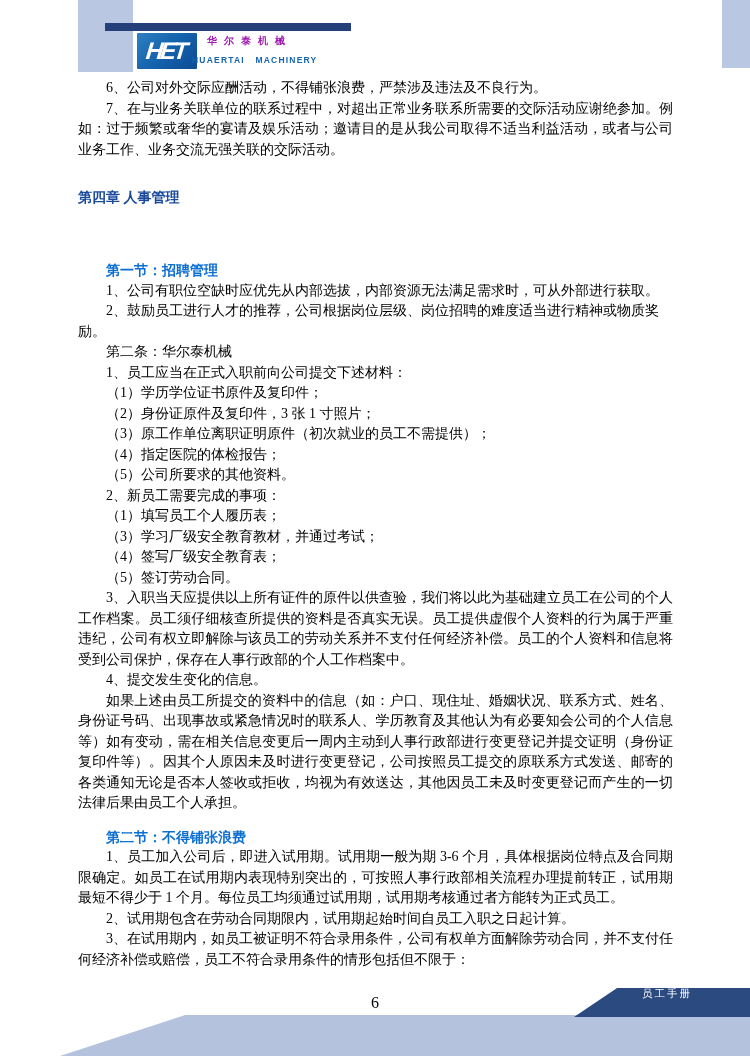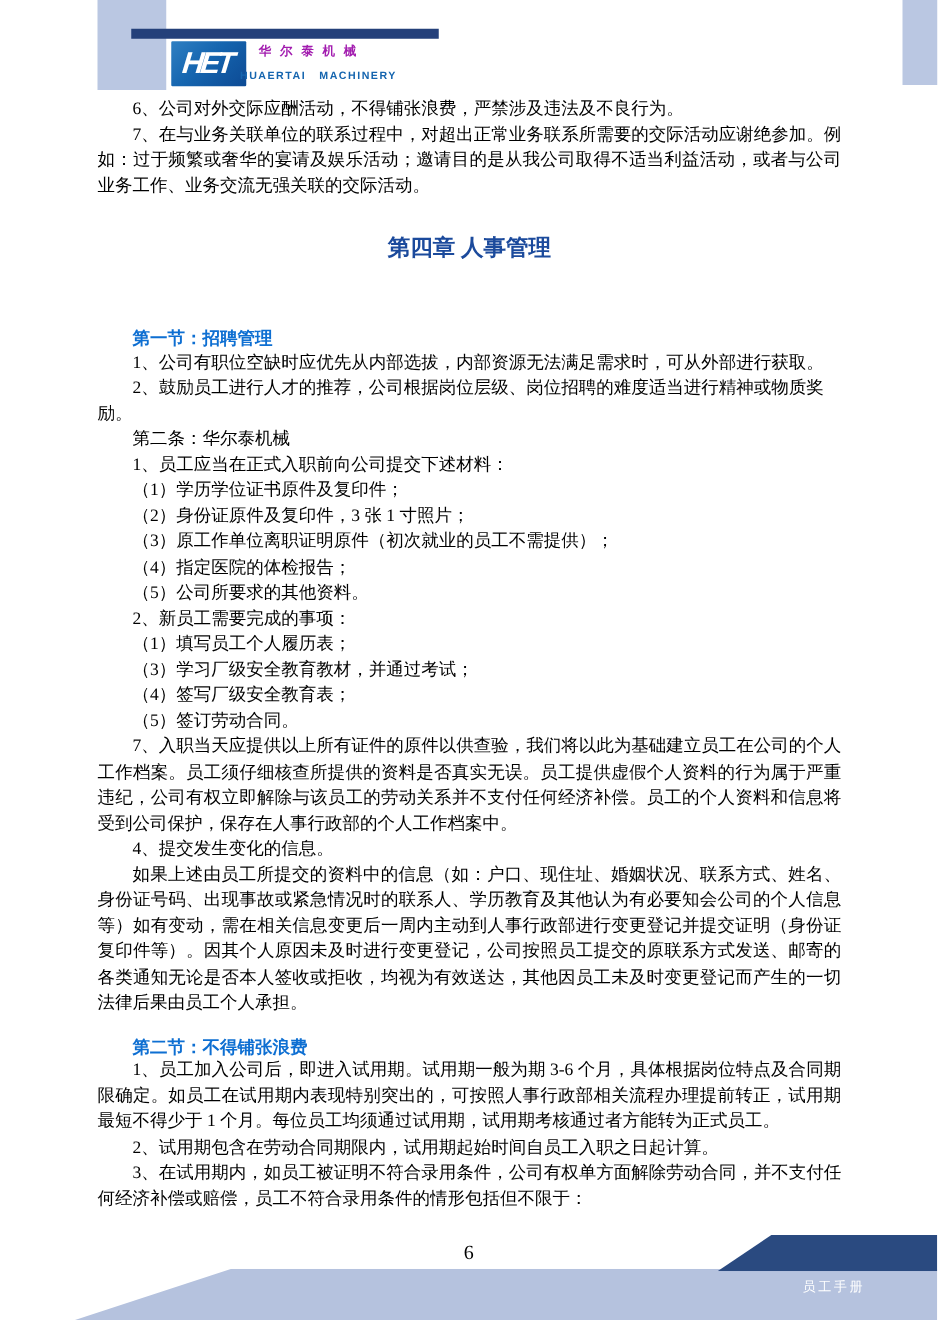--- a/index.html
+++ b/index.html
@@ -34,22 +34,22 @@
     font-size:8.5px; font-weight:bold; letter-spacing:1.2px; word-spacing:7px; white-space:nowrap;
   }
   
   .content {
     position:absolute; left:78px; top:78px; width:595px;
     font-size:14px; line-height:20.5px; color:#000000;
   }
   .content p { margin:0; text-indent:2em; }
   .para { text-align:justify; }
   .chapter-title {
-    text-indent:0 !important; text-align:center;
-    font-size:18px; font-weight:bold; color:#1b4a9c;
+    text-indent:0 !important; text-align:left;
+    font-size:14px; font-weight:bold; color:#1b4a9c;
     margin-top:26px !important; line-height:24px;
   }
   .section-heading {
     font-weight:bold; color:#0e6fd2;
     font-family:"Liberation Sans","DejaVu Sans",sans-serif;
     font-size:14px;
   }
   .sect1-gap { margin-top:50px !important; }
   .sect2-gap { margin-top:13px !important; }
   
@@ -61,21 +61,21 @@
     position:absolute; left:0; top:1015px; width:750px; height:41px;
     background:#b5c2de;
     clip-path:polygon(24.7% 0, 100% 0, 100% 100%, 8% 100%);
   }
   .footer-ribbon {
     position:absolute; left:574px; top:988px; width:176px; height:29px;
     background:#2a4a80;
     clip-path:polygon(24.5% 0, 100% 0, 100% 100%, 0 100%);
   }
   .footer-label {
-    position:absolute; left:612px; top:1023px; width:110px; text-align:center;
+    position:absolute; left:612px; top:987px; width:110px; text-align:center;
     color:#ffffff; font-size:10.5px; letter-spacing:2px;
     font-family:"Liberation Sans","DejaVu Sans",sans-serif;
   }
 </style>
 </head>
 <body>
 
 <div class="corner-left"></div>
 <div class="corner-right"></div>
 <div class="header-bar"></div>
@@ -100,21 +100,21 @@
   <p>（1）学历学位证书原件及复印件；</p>
   <p>（2）身份证原件及复印件，3 张 1 寸照片；</p>
   <p>（3）原工作单位离职证明原件（初次就业的员工不需提供）；</p>
   <p>（4）指定医院的体检报告；</p>
   <p>（5）公司所要求的其他资料。</p>
   <p>2、新员工需要完成的事项：</p>
   <p>（1）填写员工个人履历表；</p>
   <p>（3）学习厂级安全教育教材，并通过考试；</p>
   <p>（4）签写厂级安全教育表；</p>
   <p>（5）签订劳动合同。</p>
-  <p class="para">7、入职当天应提供以上所有证件的原件以供查验，我们将以此为基础建立员工在公司的个人工作档案。员工须仔细核查所提供的资料是否真实无误。员工提供虚假个人资料的行为属于严重违纪，公司有权立即解除与该员工的劳动关系并不支付任何经济补偿。员工的个人资料和信息将受到公司保护，保存在人事行政部的个人工作档案中。</p>
+  <p class="para">3、入职当天应提供以上所有证件的原件以供查验，我们将以此为基础建立员工在公司的个人工作档案。员工须仔细核查所提供的资料是否真实无误。员工提供虚假个人资料的行为属于严重违纪，公司有权立即解除与该员工的劳动关系并不支付任何经济补偿。员工的个人资料和信息将受到公司保护，保存在人事行政部的个人工作档案中。</p>
   <p>4、提交发生变化的信息。</p>
   <p class="para">如果上述由员工所提交的资料中的信息（如：户口、现住址、婚姻状况、联系方式、姓名、身份证号码、出现事故或紧急情况时的联系人、学历教育及其他认为有必要知会公司的个人信息等）如有变动，需在相关信息变更后一周内主动到人事行政部进行变更登记并提交证明（身份证复印件等）。因其个人原因未及时进行变更登记，公司按照员工提交的原联系方式发送、邮寄的各类通知无论是否本人签收或拒收，均视为有效送达，其他因员工未及时变更登记而产生的一切法律后果由员工个人承担。</p>
 
   <p class="section-heading sect2-gap">第二节：不得铺张浪费</p>
   <p class="para">1、员工加入公司后，即进入试用期。试用期一般为期 3-6 个月，具体根据岗位特点及合同期限确定。如员工在试用期内表现特别突出的，可按照人事行政部相关流程办理提前转正，试用期最短不得少于 1 个月。每位员工均须通过试用期，试用期考核通过者方能转为正式员工。</p>
   <p>2、试用期包含在劳动合同期限内，试用期起始时间自员工入职之日起计算。</p>
   <p class="para">3、在试用期内，如员工被证明不符合录用条件，公司有权单方面解除劳动合同，并不支付任何经济补偿或赔偿，员工不符合录用条件的情形包括但不限于：</p>
 </div>
 
 <div class="page-number">6</div>

